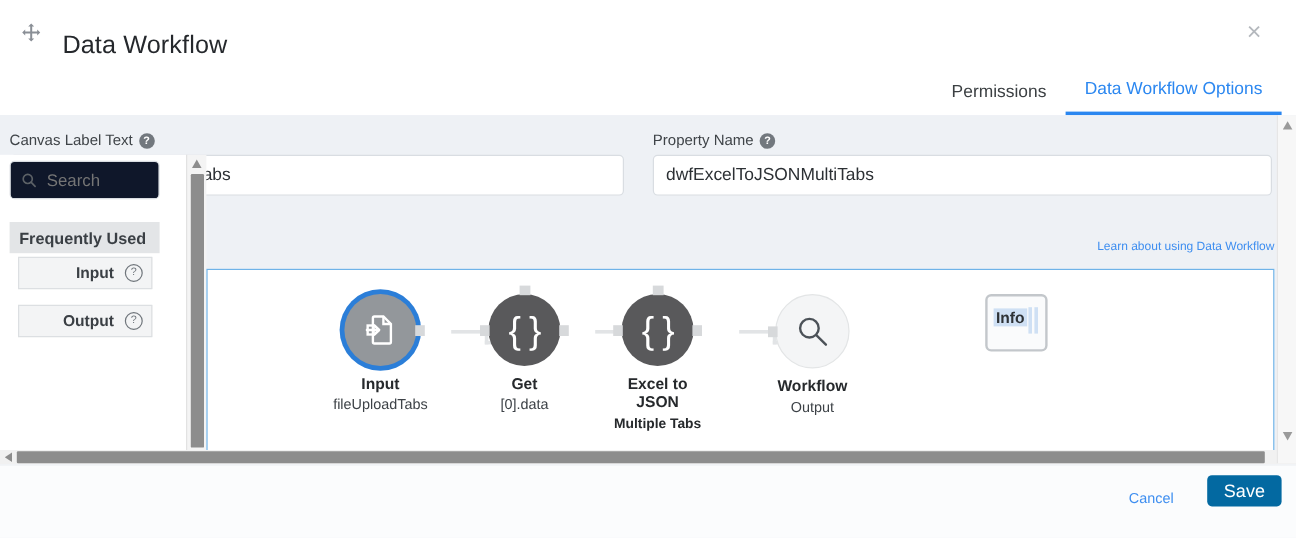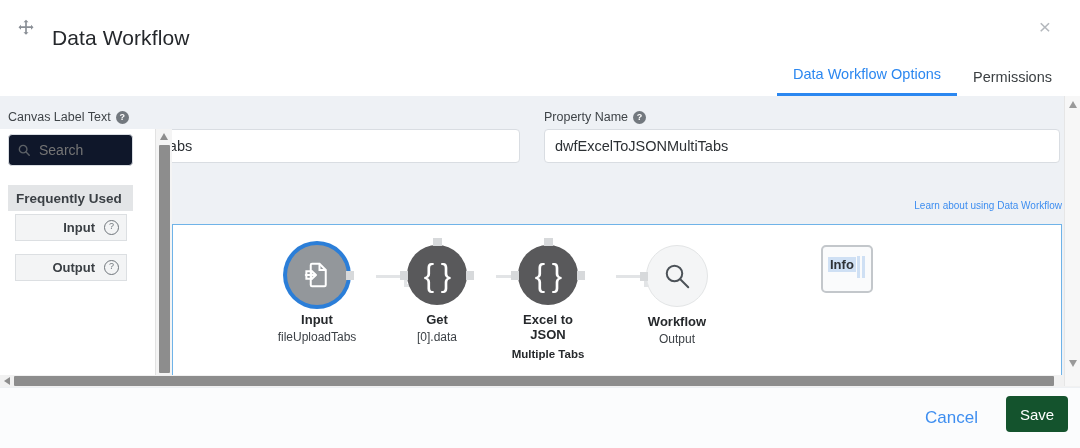--- a/index.html
+++ b/index.html
@@ -113,22 +113,22 @@
   #h-scroll .harrow.right{right:2px;}
 
   
   #v-scroll{position:absolute;left:1064px;top:96px;width:16px;height:290px;background:#f7f7f7;border-left:1px solid #e6e6e6;}
   #v-scroll .varrow{position:absolute;left:3px;width:10px;height:10px;color:#9a9a9a;}
   #v-scroll .varrow.up{top:4px;}
   #v-scroll .varrow.down{bottom:18px;}
 
   
   #footer{position:absolute;left:0;top:387px;width:1080px;height:61px;background:#fbfcfd;border-top:1px solid #edf0f3;}
-  #cancel-btn{position:absolute;right:98px;top:14px;font-size:17px;color:#3e8ef0;cursor:pointer;padding:6px 4px;}
-  #save-btn{position:absolute;right:12px;top:8px;width:62px;height:36px;background:#14532d;color:#fff;
+  #cancel-btn{position:absolute;right:98px;top:14px;font-size:12px;color:#3e8ef0;cursor:pointer;padding:6px 4px;}
+  #save-btn{position:absolute;right:12px;top:8px;width:62px;height:26px;background:#0369a1;color:#fff;
             border:none;border-radius:4px;font-size:15px;cursor:pointer;font-family:"Liberation Sans",sans-serif;}
   svg{display:block;}
 </style>
 </head>
 <body>
 
 <div id="bg-layer">
   <div class="bg-band" style="left:0;top:0;width:1080px;height:96px;background:#fdfdfd;"></div>
   <div class="bg-band" style="left:0;top:96px;width:150px;height:290px;background:#e9edf2;"></div>
   <div class="bg-band" style="left:150px;top:96px;width:910px;height:290px;background:#eef1f5;"></div>
@@ -152,22 +152,22 @@
   <div id="header">
     <div id="move-icon">
       <svg viewBox="0 0 24 24" fill="currentColor">
         <path d="M12 2l3 3h-2v5h5V8l3 3-3 3v-2h-5v5h2l-3 3-3-3h2v-5H6v2l-3-3 3-3v2h5V5H9l3-3z"></path>
       </svg>
     </div>
     <div id="title">Data Workflow</div>
     <div id="close-btn">×</div>
 
     <div id="tabs">
+      <div class="tab">Permissions</div>
       <div class="tab active">Data Workflow Options</div>
-      <div class="tab">Permissions</div>
     </div>
   </div>
 
   <div id="panel">
 
     <div class="field" id="field-canvas-label">
       <div class="field-label">
         <span>Canvas Label Text</span>
         <span class="qmark">?</span>
       </div>

